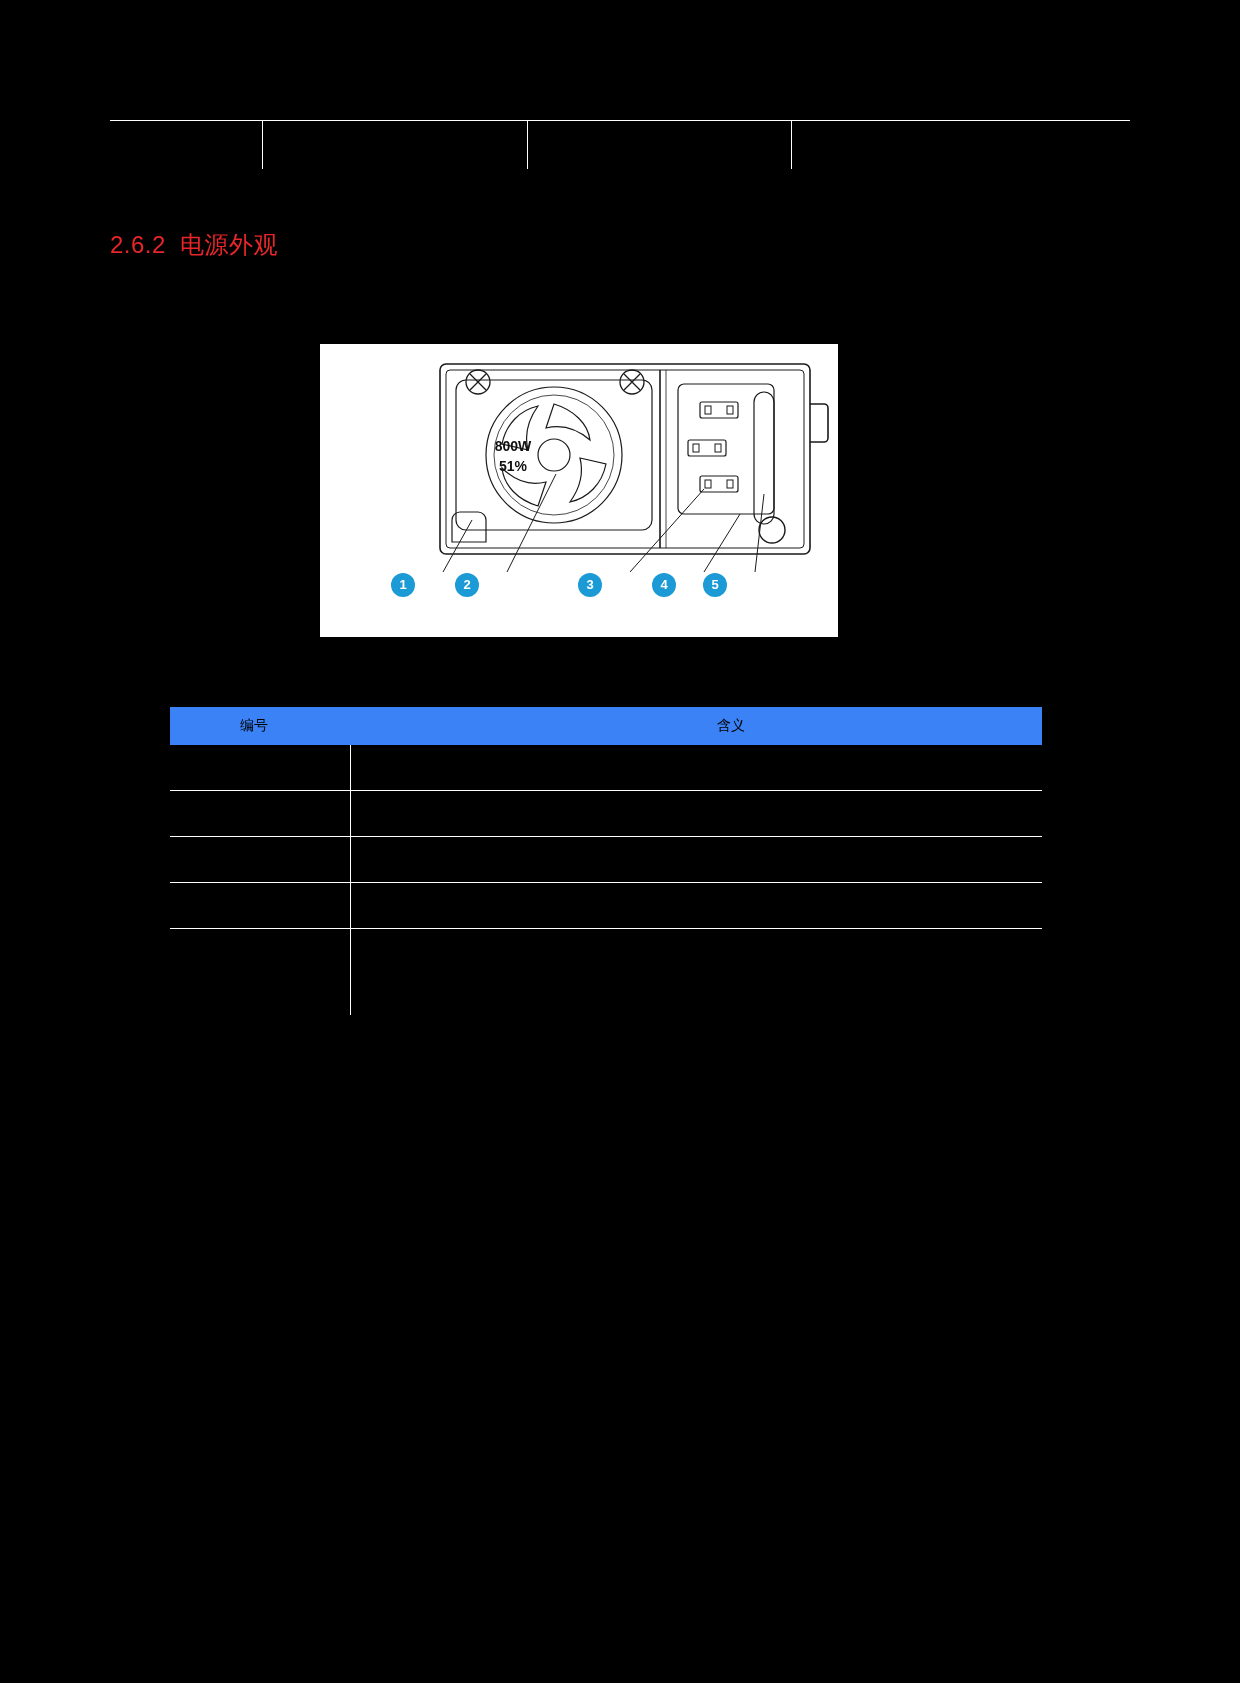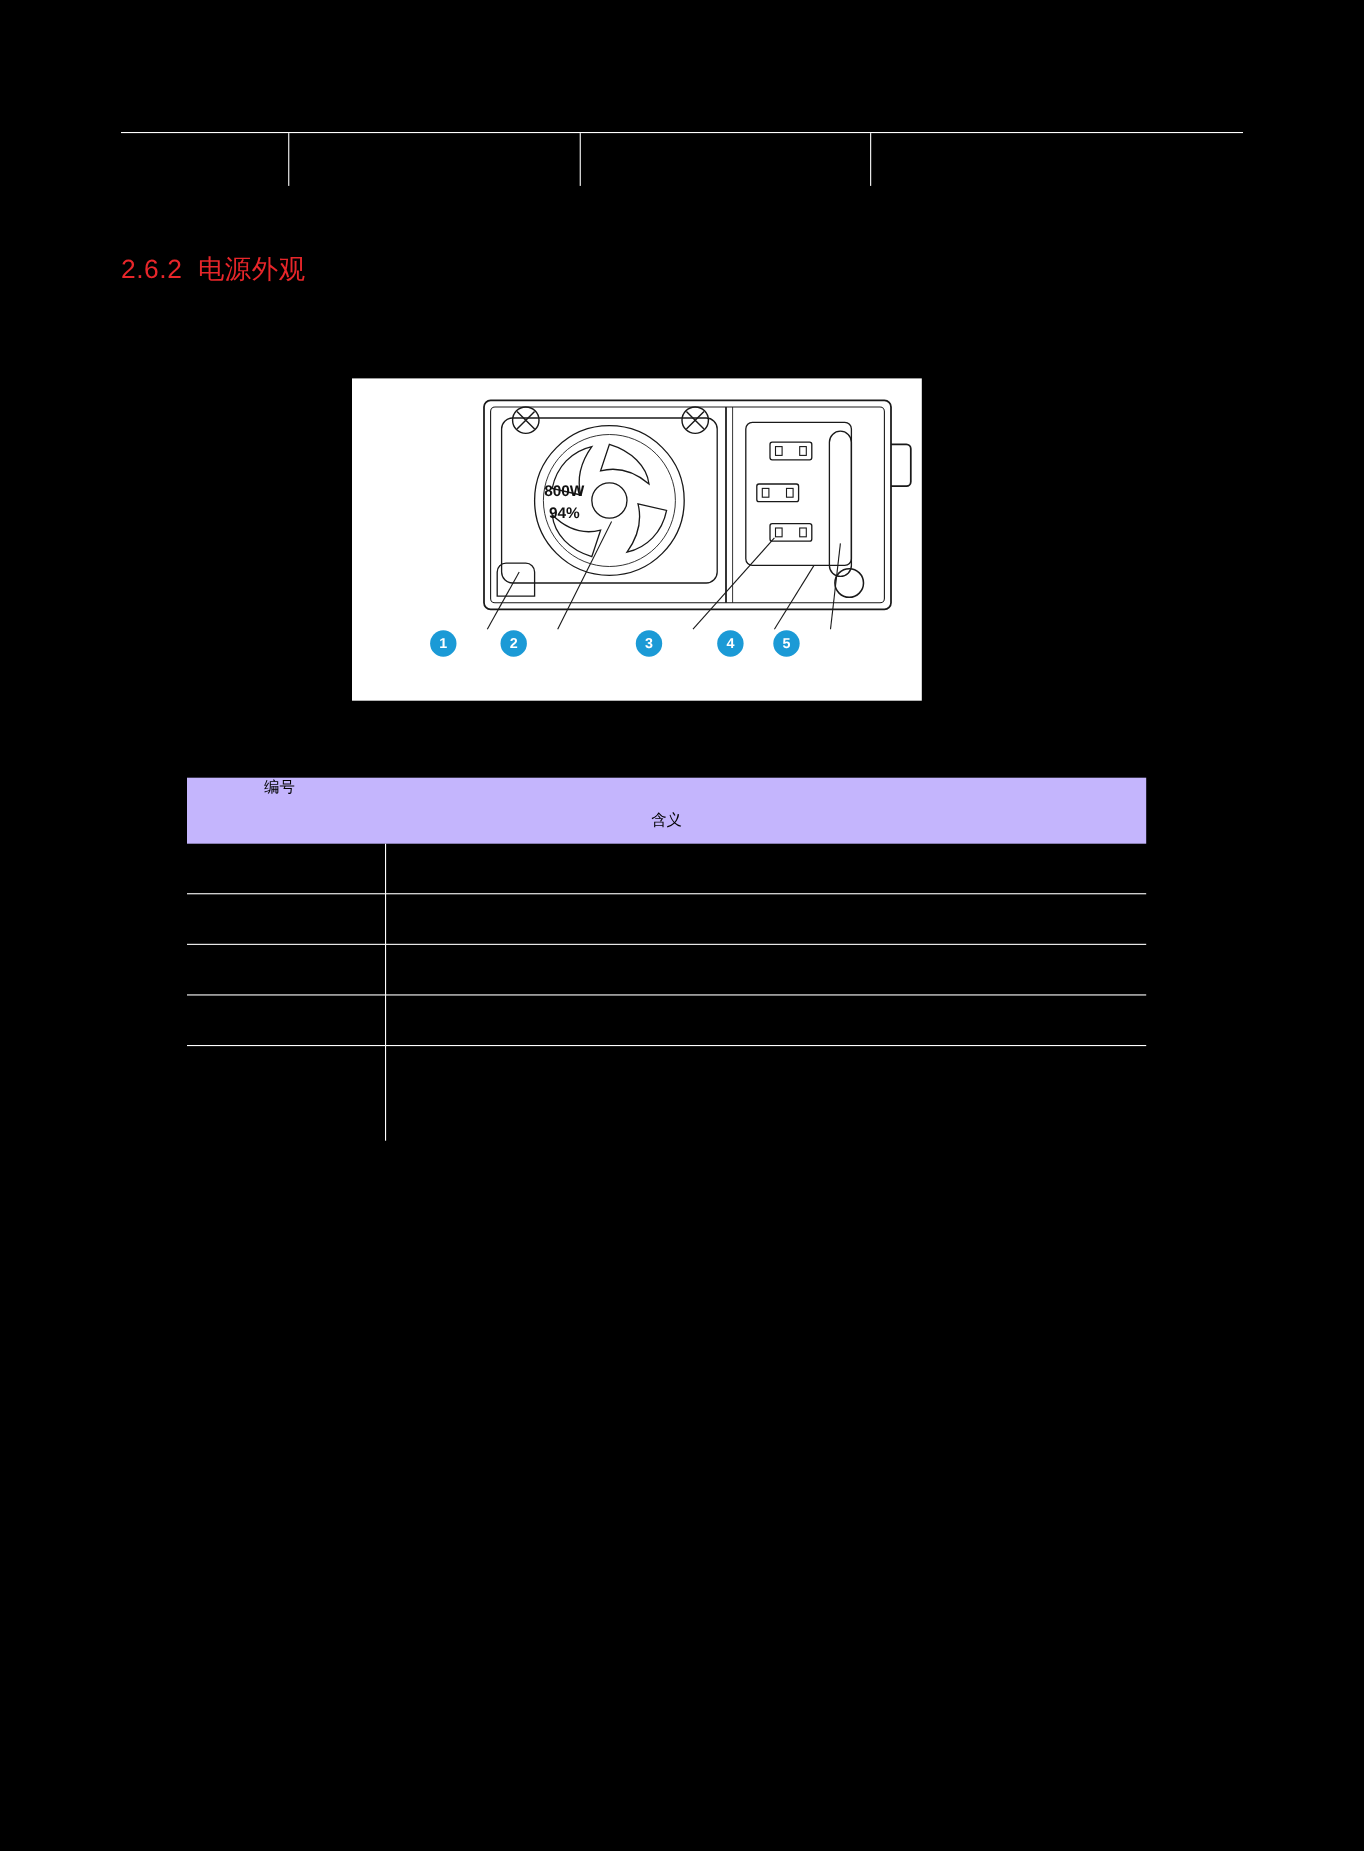--- a/index.html
+++ b/index.html
@@ -100,23 +100,22 @@
 
   
   .table {
     position: absolute;
     left: 170px;
     top: 707px;
     width: 872px;
   }
   .table-head {
     display: flex;
-    background: #c4b5fd;
-    height: 60px;
-    flex-direction: column;
+    background: #3b82f6;
+    height: 38px;
   }
   .th {
     font-size: 14px;
     color: #000000;
     display: flex;
     align-items: center;
   }
   .th.col-a {
     width: 180px;
     padding-left: 70px;
@@ -220,21 +219,21 @@
         <path d="M83 228 L112 176" stroke="#1a1a1a" stroke-width="1"></path>
         <path d="M147 228 L196 130" stroke="#1a1a1a" stroke-width="1"></path>
         <path d="M270 228 L344 145" stroke="#1a1a1a" stroke-width="1"></path>
         <path d="M344 228 L380 170" stroke="#1a1a1a" stroke-width="1"></path>
         <path d="M395 228 L404 150" stroke="#1a1a1a" stroke-width="1"></path>
       </g>
     </svg>
 
     <div class="fan-label">
       <div>800W</div>
-      <div>94%</div>
+      <div>51%</div>
     </div>
 
     <div class="callout c1">1</div>
     <div class="callout c2">2</div>
     <div class="callout c3">3</div>
     <div class="callout c4">4</div>
     <div class="callout c5">5</div>
   </div>
 </div>
 

